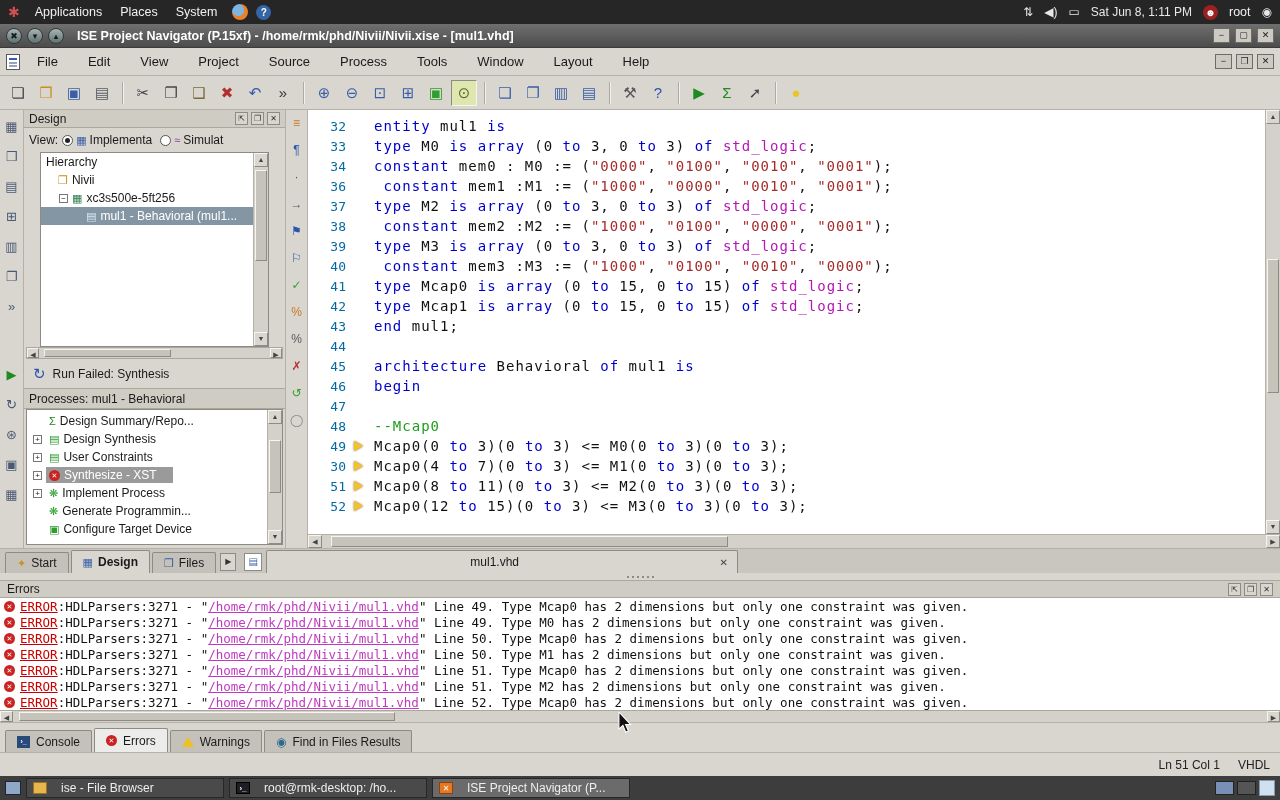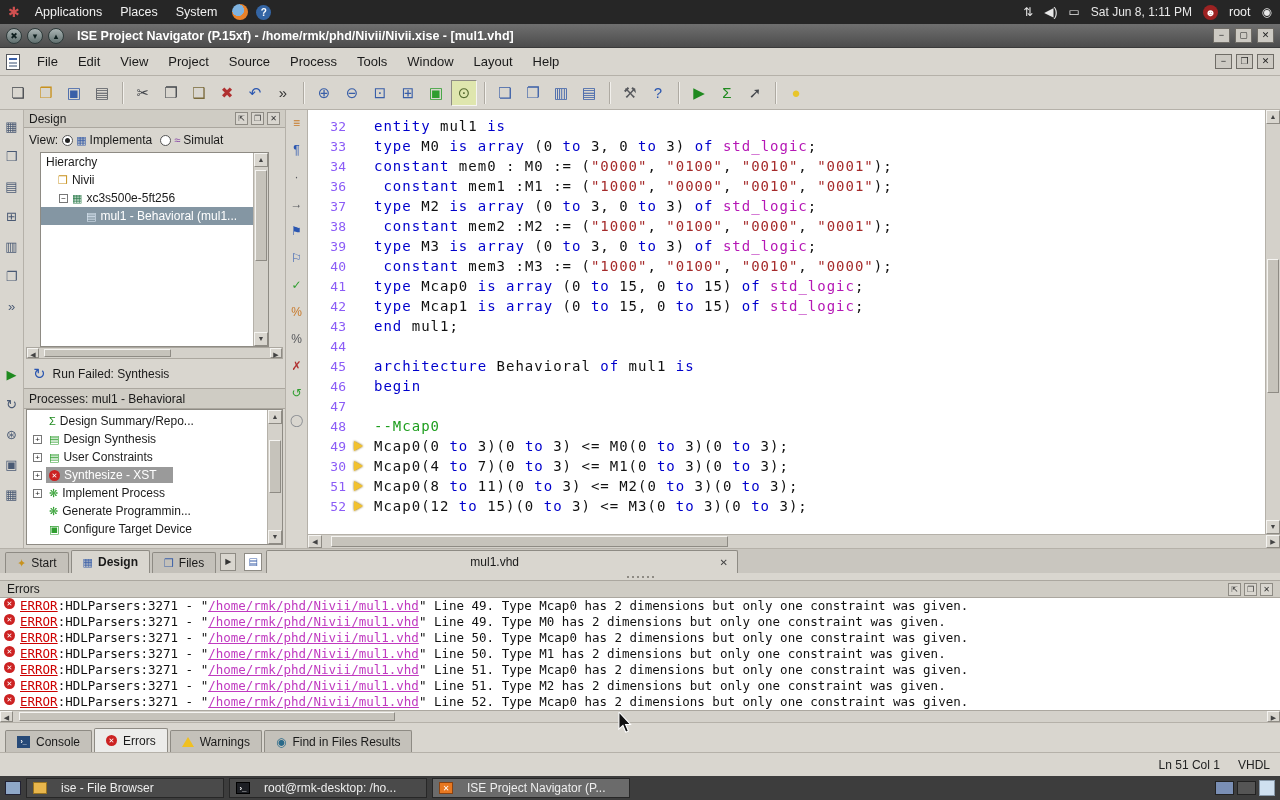--- a/index.html
+++ b/index.html
@@ -20,21 +20,21 @@
   
   .titlebar{position:absolute;top:24px;left:0;width:1280px;height:24px;background:linear-gradient(#6f6f6f,#4c4c4c);display:flex;align-items:center;padding:0 6px;gap:5px;color:#fff;border-bottom:1px solid #3a3a3a}
   .tb-circle{width:16px;height:16px;border-radius:50%;background:linear-gradient(#aab4b4,#61706f);border:1px solid #2e3a3a;color:#0e1e1e;font-size:9px;line-height:14px;text-align:center}
   .title-text{font-weight:bold;font-size:12.5px;margin-left:8px;flex:1;white-space:nowrap;overflow:hidden}
   .winbtn{width:17px;height:15px;background:#cdcac3;border:1px solid #6f6c66;color:#222;font-size:9px;line-height:13px;text-align:center}
 
   
   .menubar{position:absolute;top:48px;left:0;width:1280px;height:28px;display:flex;align-items:center;padding:0 6px;border-bottom:1px solid #b5b1a9;background:#d9d6cf}
   .mdi-doc{width:14px;height:16px;background:#fff;border:1px solid #55585e;margin-right:8px;position:relative}
   .mdi-doc::after{content:"";position:absolute;left:2px;top:3px;right:2px;height:2px;background:#3a5fa8;box-shadow:0 4px 0 #9aa6b8,0 7px 0 #9aa6b8}
-  .mb-items{display:flex;gap:2px}
+  .mb-items{display:flex;gap:12px}
   .menu-item{padding:4px 9px;font-size:13px}
   .mb-right{margin-left:auto;display:flex;gap:4px}
 
   
   .toolbar{position:absolute;top:76px;left:0;width:1280px;height:34px;display:flex;align-items:center;padding:0 5px;gap:2px;border-bottom:1px solid #b5b1a9;background:#d9d6cf}
   .tool-btn{width:26px;height:26px;display:flex;align-items:center;justify-content:center;border:1px solid transparent}
   .tool-btn.pressed{background:#dfe6ae;border:1px solid;border-color:#8e8b84 #f5f4f1 #f5f4f1 #8e8b84}
   .tool-glyph{font-size:15px;line-height:1}
   .tb-sep{width:1px;height:22px;background:#aeaaa2;box-shadow:1px 0 0 #f2f0ec;margin:0 5px}
 
@@ -75,21 +75,21 @@
 
   
   .estrip{width:22px;border-right:1px solid #b5b1a9;display:flex;flex-direction:column;align-items:center;padding-top:5px;gap:11px;background:#d9d6cf}
   .es-ico{width:16px;font-size:12px;text-align:center;line-height:16px}
 
   
   .editor{flex:1;display:flex;flex-direction:column;background:#fff;overflow:hidden}
   .code-wrap{flex:1;display:flex;overflow:hidden}
   .code-col{flex:1;overflow:hidden;padding-top:6px}
   .code-line{height:20px;display:flex;align-items:center}
-  .gut{width:46px;text-align:right;padding-right:8px;font-family:"DejaVu Sans Mono",monospace;font-size:13px;color:#8b5cf6;flex:none}
+  .gut{width:46px;text-align:right;padding-right:8px;font-family:"DejaVu Sans Mono",monospace;font-size:13px;color:#0369a1;flex:none}
   .mark{width:20px;flex:none;display:flex;align-items:center}
   .tri{width:0;height:0;border-top:5px solid transparent;border-bottom:5px solid transparent;border-left:9px solid #f2c12e;filter:drop-shadow(0 0 1px #7a5a00)}
   .ctext{font-family:"DejaVu Sans Mono",monospace;font-size:14px;letter-spacing:1px;white-space:pre;color:#111}
   .tk{color:#0000cc}.ts{color:#a52a2a}.tt{color:#b517b5}.tc{color:#1e9e1e}
 
   
   .vsb{width:15px;background:#d4d1ca;border-left:1px solid #b5b1a9;display:flex;flex-direction:column;flex:none}
   .sb-btn{height:14px;background:#d9d6cf;border:1px solid;border-color:#f5f4f1 #8e8b84 #8e8b84 #f5f4f1;font-size:7px;text-align:center;line-height:12px;color:#444;flex:none}
   .vsb-track{flex:1;position:relative}
   .vsb-thumb{position:absolute;left:1px;right:1px;background:#c6c3bb;border:1px solid;border-color:#f5f4f1 #8e8b84 #8e8b84 #f5f4f1}
@@ -107,21 +107,21 @@
   .doc-btn{width:18px;height:18px;margin:0 4px 2px;background:#fff;border:1px solid #8e8b84;font-size:10px;line-height:16px;text-align:center;color:#3a5fa8}
   .doctab{height:23px;width:472px;background:#d9d6cf;border:1px solid #8e8b84;border-bottom:none;border-radius:2px 2px 0 0;display:flex;align-items:center;padding:0 6px}
   .doctab-label{flex:1;text-align:center;font-size:12px}
   .doctab-close{width:15px;height:15px;font-size:10px;line-height:15px;text-align:center;color:#444}
 
   
   .splitter{position:absolute;top:573px;left:0;width:1280px;height:7px;background:#d9d6cf;display:flex;align-items:center;justify-content:center;gap:3px}
   .grip-dot{width:2px;height:2px;background:#8e8b84}
   .errhead{position:absolute;top:580px;left:0;width:1280px;height:18px;background:#cfccc4;border-top:1px solid #aba79f;border-bottom:1px solid #aba79f;display:flex;align-items:center;padding:0 7px;font-size:12px}
   .errlist{position:absolute;top:598px;left:0;width:1280px;height:112px;background:#fff;overflow:hidden}
-  .err-row{height:16px;display:flex;padding-left:4px}
+  .err-row{height:16px;display:flex;align-items:center;padding-left:4px}
   .err-row .err-badge{margin-right:5px}
   .err-text{font-family:"DejaVu Sans Mono",monospace;font-size:12.5px;white-space:pre;color:#111}
   .err-link{color:#cc0000;text-decoration:underline}
   .err-path{color:#c03ac0;text-decoration:underline}
   .errhsb{position:absolute;top:710px;left:0;width:1280px;height:12px;background:#d4d1ca;border-top:1px solid #aba79f;display:flex}
   .errhsb .sb-btn{width:13px;height:100%}
 
   
   .btabs{position:absolute;top:722px;left:0;width:1280px;height:30px;background:#d9d6cf;border-top:1px solid #b5b1a9;display:flex;align-items:flex-end;padding-left:5px;gap:2px}
   .btab{height:22px;display:flex;align-items:center;gap:6px;padding:0 11px;border:1px solid #8e8b84;border-bottom:none;background:#c4c1ba;border-radius:2px 2px 0 0;font-size:12px}

